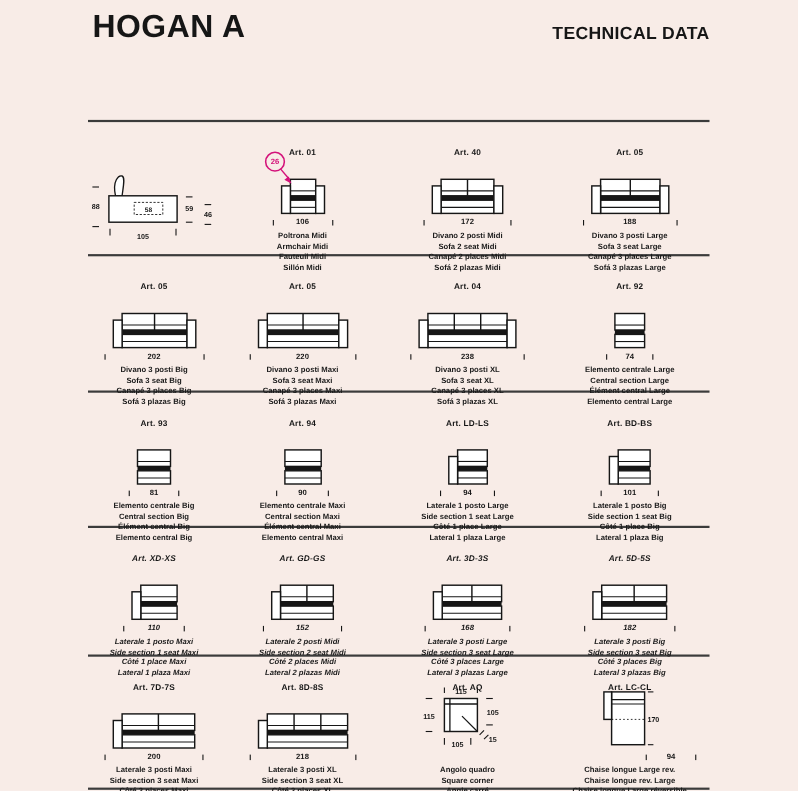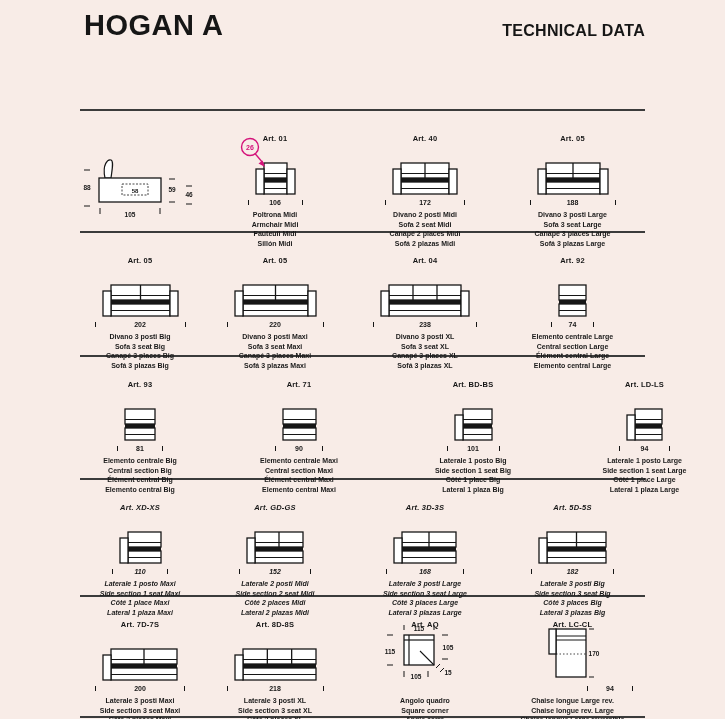--- a/index.html
+++ b/index.html
@@ -239,21 +239,21 @@
       <span class="tick"></span>
     </div>
     <div class="desc">
             <div>Elemento centrale Large</div>
             <div>Central section Large</div>
             <div>Élément central Large</div>
             <div>Elemento central Large</div>
           </div>
   </div>
 </div>
-      <div class="row" style="height: 123px; gap: 24px;">
+      <div class="row" style="height: 123px;">
   <div class="cell">
     <div class="art">Art. 93</div>
     <div class="dzone">
       <div class="dwrap"><svg width="30" height="34" viewBox="0 0 30 34">
                 <rect x="0" y="2" width="30" height="15" fill="var(--dfill)" stroke="var(--ink)" stroke-width="1.3"></rect>
                 <line x1="0" y1="12.5" x2="30" y2="12.5" stroke="var(--ink)" stroke-width="1"></line>
                 <rect x="0" y="17" width="30" height="4" fill="var(--ink)"></rect>
                 <rect x="0" y="21" width="30" height="12" fill="var(--dfill)" stroke="var(--ink)" stroke-width="1.3"></rect>
                 <line x1="0" y1="27.5" x2="30" y2="27.5" stroke="var(--ink)" stroke-width="1"></line>
               </svg></div>
@@ -265,21 +265,21 @@
     </div>
     <div class="desc">
             <div>Elemento centrale Big</div>
             <div>Central section Big</div>
             <div>Élément central Big</div>
             <div>Elemento central Big</div>
           </div>
   </div>
 
   <div class="cell">
-    <div class="art">Art. 71</div>
+    <div class="art">Art. 94</div>
     <div class="dzone">
       <div class="dwrap"><svg width="33" height="34" viewBox="0 0 33 34">
                 <rect x="0" y="2" width="33" height="15" fill="var(--dfill)" stroke="var(--ink)" stroke-width="1.3"></rect>
                 <line x1="0" y1="12.5" x2="33" y2="12.5" stroke="var(--ink)" stroke-width="1"></line>
                 <rect x="0" y="17" width="33" height="4" fill="var(--ink)"></rect>
                 <rect x="0" y="21" width="33" height="12" fill="var(--dfill)" stroke="var(--ink)" stroke-width="1.3"></rect>
                 <line x1="0" y1="27.5" x2="33" y2="27.5" stroke="var(--ink)" stroke-width="1"></line>
               </svg></div>
     </div>
     <div class="dimrow" style="width: 49px;">
@@ -289,20 +289,45 @@
     </div>
     <div class="desc">
             <div>Elemento centrale Maxi</div>
             <div>Central section Maxi</div>
             <div>Élément central Maxi</div>
             <div>Elemento central Maxi</div>
           </div>
   </div>
 
   <div class="cell">
+    <div class="art">Art. LD-LS</div>
+    <div class="dzone">
+      <div class="dwrap"><svg width="35" height="34" viewBox="0 0 35 34">
+                <rect x="8" y="2" width="27" height="15" fill="var(--dfill)" stroke="var(--ink)" stroke-width="1.3"></rect>
+                <line x1="8" y1="12.5" x2="35" y2="12.5" stroke="var(--ink)" stroke-width="1"></line>
+                <rect x="8" y="17" width="27" height="4" fill="var(--ink)"></rect>
+                <rect x="8" y="21" width="27" height="12" fill="var(--dfill)" stroke="var(--ink)" stroke-width="1.3"></rect>
+                <line x1="8" y1="27.5" x2="35" y2="27.5" stroke="var(--ink)" stroke-width="1"></line>
+                <rect x="0" y="8" width="8" height="25" fill="var(--dfill)" stroke="var(--ink)" stroke-width="1.3"></rect>
+              </svg></div>
+    </div>
+    <div class="dimrow" style="width: 51px;">
+      <span class="tick"></span>
+      <span>94</span>
+      <span class="tick"></span>
+    </div>
+    <div class="desc">
+            <div>Laterale 1 posto Large</div>
+            <div>Side section 1 seat Large</div>
+            <div>Côté 1 place Large</div>
+            <div>Lateral 1 plaza Large</div>
+          </div>
+  </div>
+
+  <div class="cell">
     <div class="art">Art. BD-BS</div>
     <div class="dzone">
       <div class="dwrap"><svg width="37" height="34" viewBox="0 0 37 34">
                 <rect x="8" y="2" width="29" height="15" fill="var(--dfill)" stroke="var(--ink)" stroke-width="1.3"></rect>
                 <line x1="8" y1="12.5" x2="37" y2="12.5" stroke="var(--ink)" stroke-width="1"></line>
                 <rect x="8" y="17" width="29" height="4" fill="var(--ink)"></rect>
                 <rect x="8" y="21" width="29" height="12" fill="var(--dfill)" stroke="var(--ink)" stroke-width="1.3"></rect>
                 <line x1="8" y1="27.5" x2="37" y2="27.5" stroke="var(--ink)" stroke-width="1"></line>
                 <rect x="0" y="8" width="8" height="25" fill="var(--dfill)" stroke="var(--ink)" stroke-width="1.3"></rect>
               </svg></div>
@@ -310,45 +335,20 @@
     <div class="dimrow" style="width: 53px;">
       <span class="tick"></span>
       <span>101</span>
       <span class="tick"></span>
     </div>
     <div class="desc">
             <div>Laterale 1 posto Big</div>
             <div>Side section 1 seat Big</div>
             <div>Côté 1 place Big</div>
             <div>Lateral 1 plaza Big</div>
-          </div>
-  </div>
-
-  <div class="cell">
-    <div class="art">Art. LD-LS</div>
-    <div class="dzone">
-      <div class="dwrap"><svg width="35" height="34" viewBox="0 0 35 34">
-                <rect x="8" y="2" width="27" height="15" fill="var(--dfill)" stroke="var(--ink)" stroke-width="1.3"></rect>
-                <line x1="8" y1="12.5" x2="35" y2="12.5" stroke="var(--ink)" stroke-width="1"></line>
-                <rect x="8" y="17" width="27" height="4" fill="var(--ink)"></rect>
-                <rect x="8" y="21" width="27" height="12" fill="var(--dfill)" stroke="var(--ink)" stroke-width="1.3"></rect>
-                <line x1="8" y1="27.5" x2="35" y2="27.5" stroke="var(--ink)" stroke-width="1"></line>
-                <rect x="0" y="8" width="8" height="25" fill="var(--dfill)" stroke="var(--ink)" stroke-width="1.3"></rect>
-              </svg></div>
-    </div>
-    <div class="dimrow" style="width: 51px;">
-      <span class="tick"></span>
-      <span>94</span>
-      <span class="tick"></span>
-    </div>
-    <div class="desc">
-            <div>Laterale 1 posto Large</div>
-            <div>Side section 1 seat Large</div>
-            <div>Côté 1 place Large</div>
-            <div>Lateral 1 plaza Large</div>
           </div>
   </div>
 </div>
       <div class="row" style="height: 117px; font-style: italic;">
   <div class="cell">
     <div class="art">Art. XD-XS</div>
     <div class="dzone">
       <div class="dwrap"><svg width="41" height="34" viewBox="0 0 41 34">
                 <rect x="8" y="2" width="33" height="15" fill="var(--dfill)" stroke="var(--ink)" stroke-width="1.3"></rect>
                 <line x1="8" y1="12.5" x2="41" y2="12.5" stroke="var(--ink)" stroke-width="1"></line>

